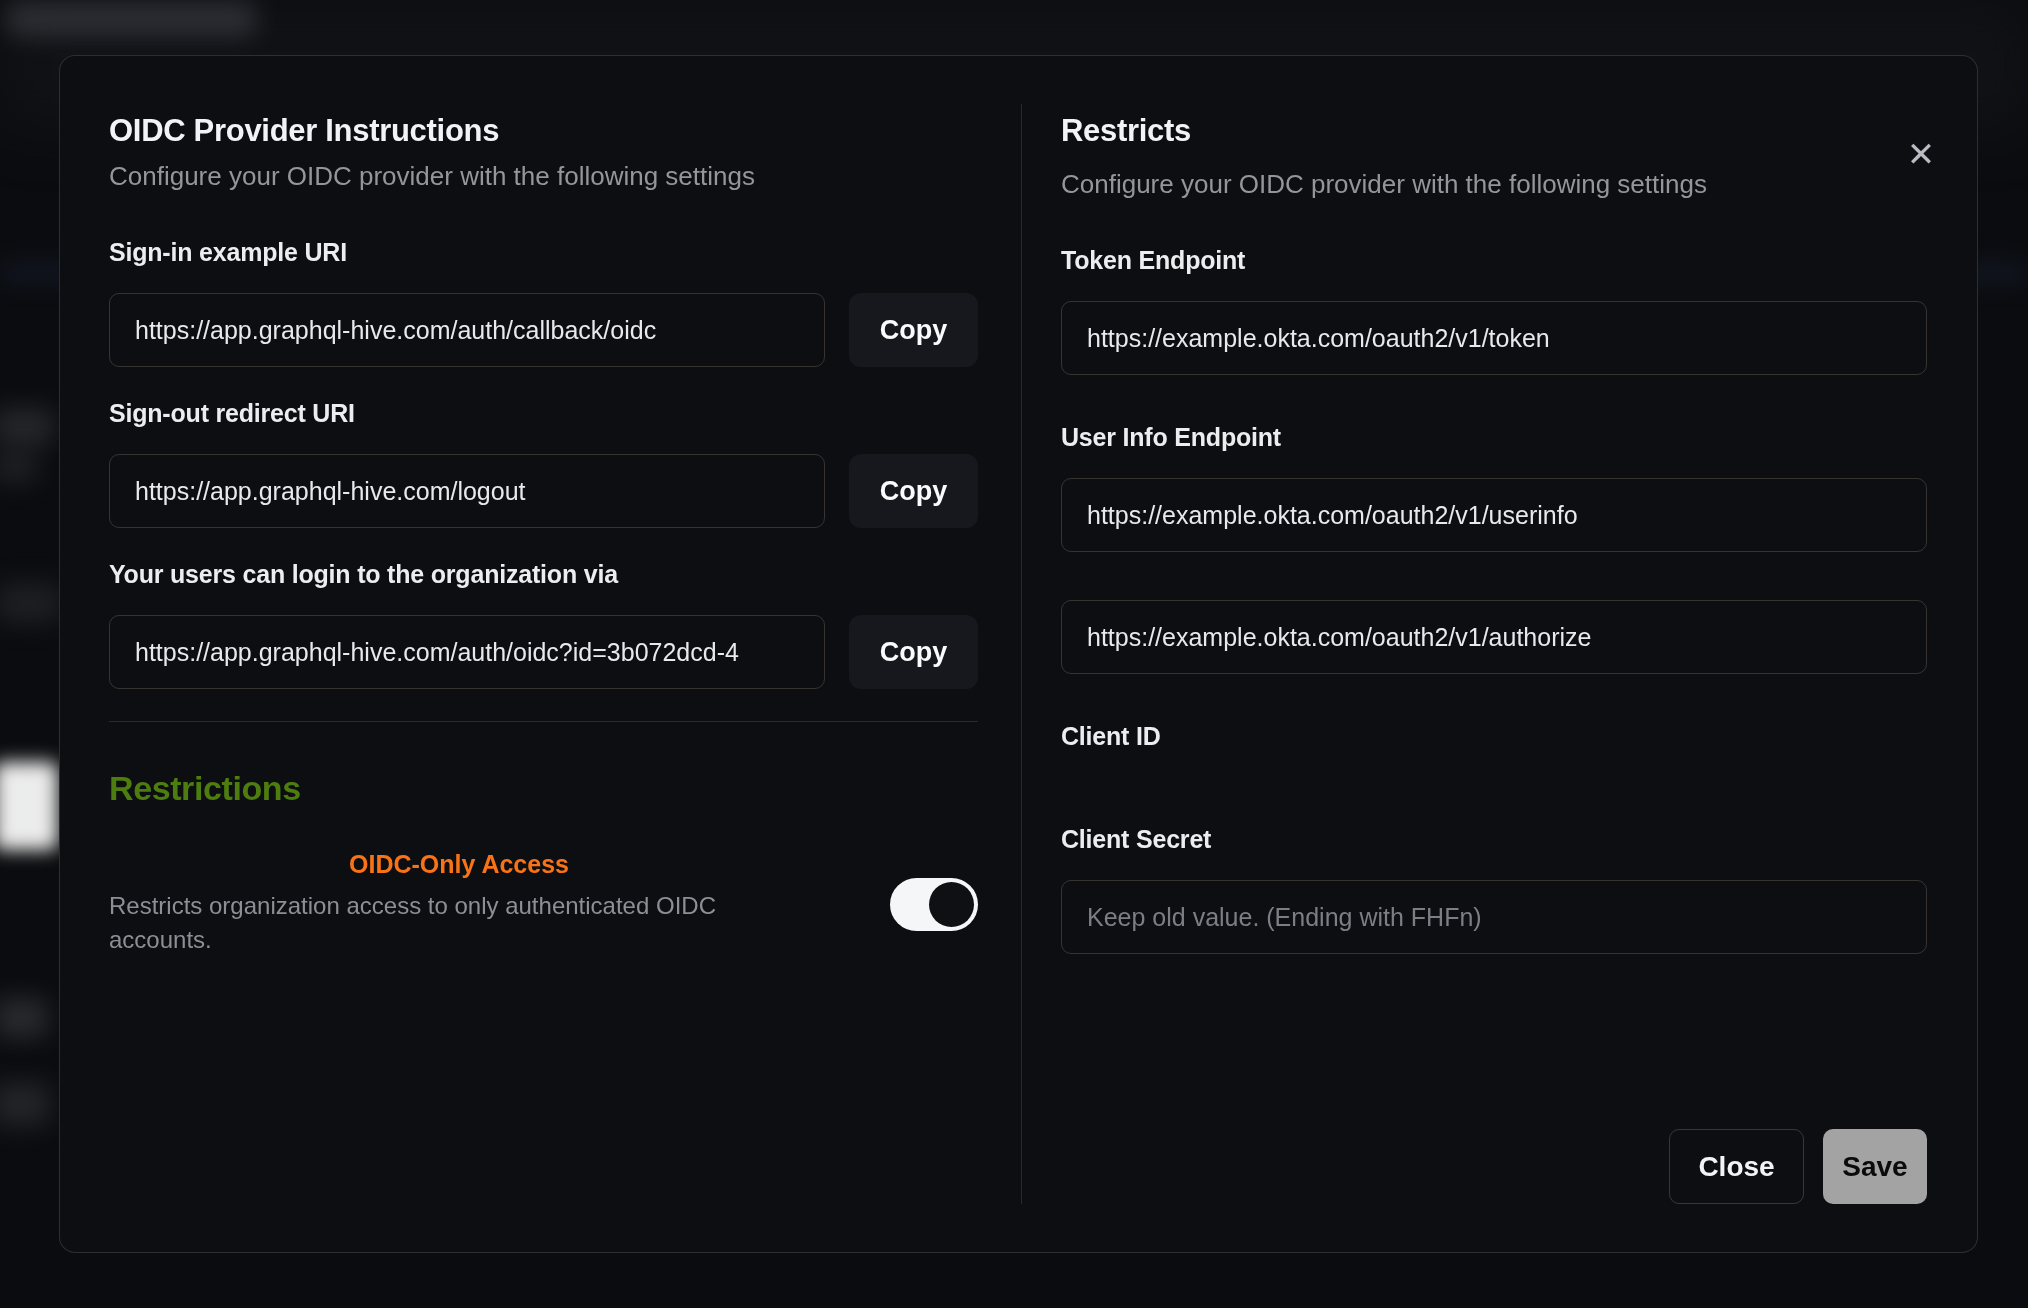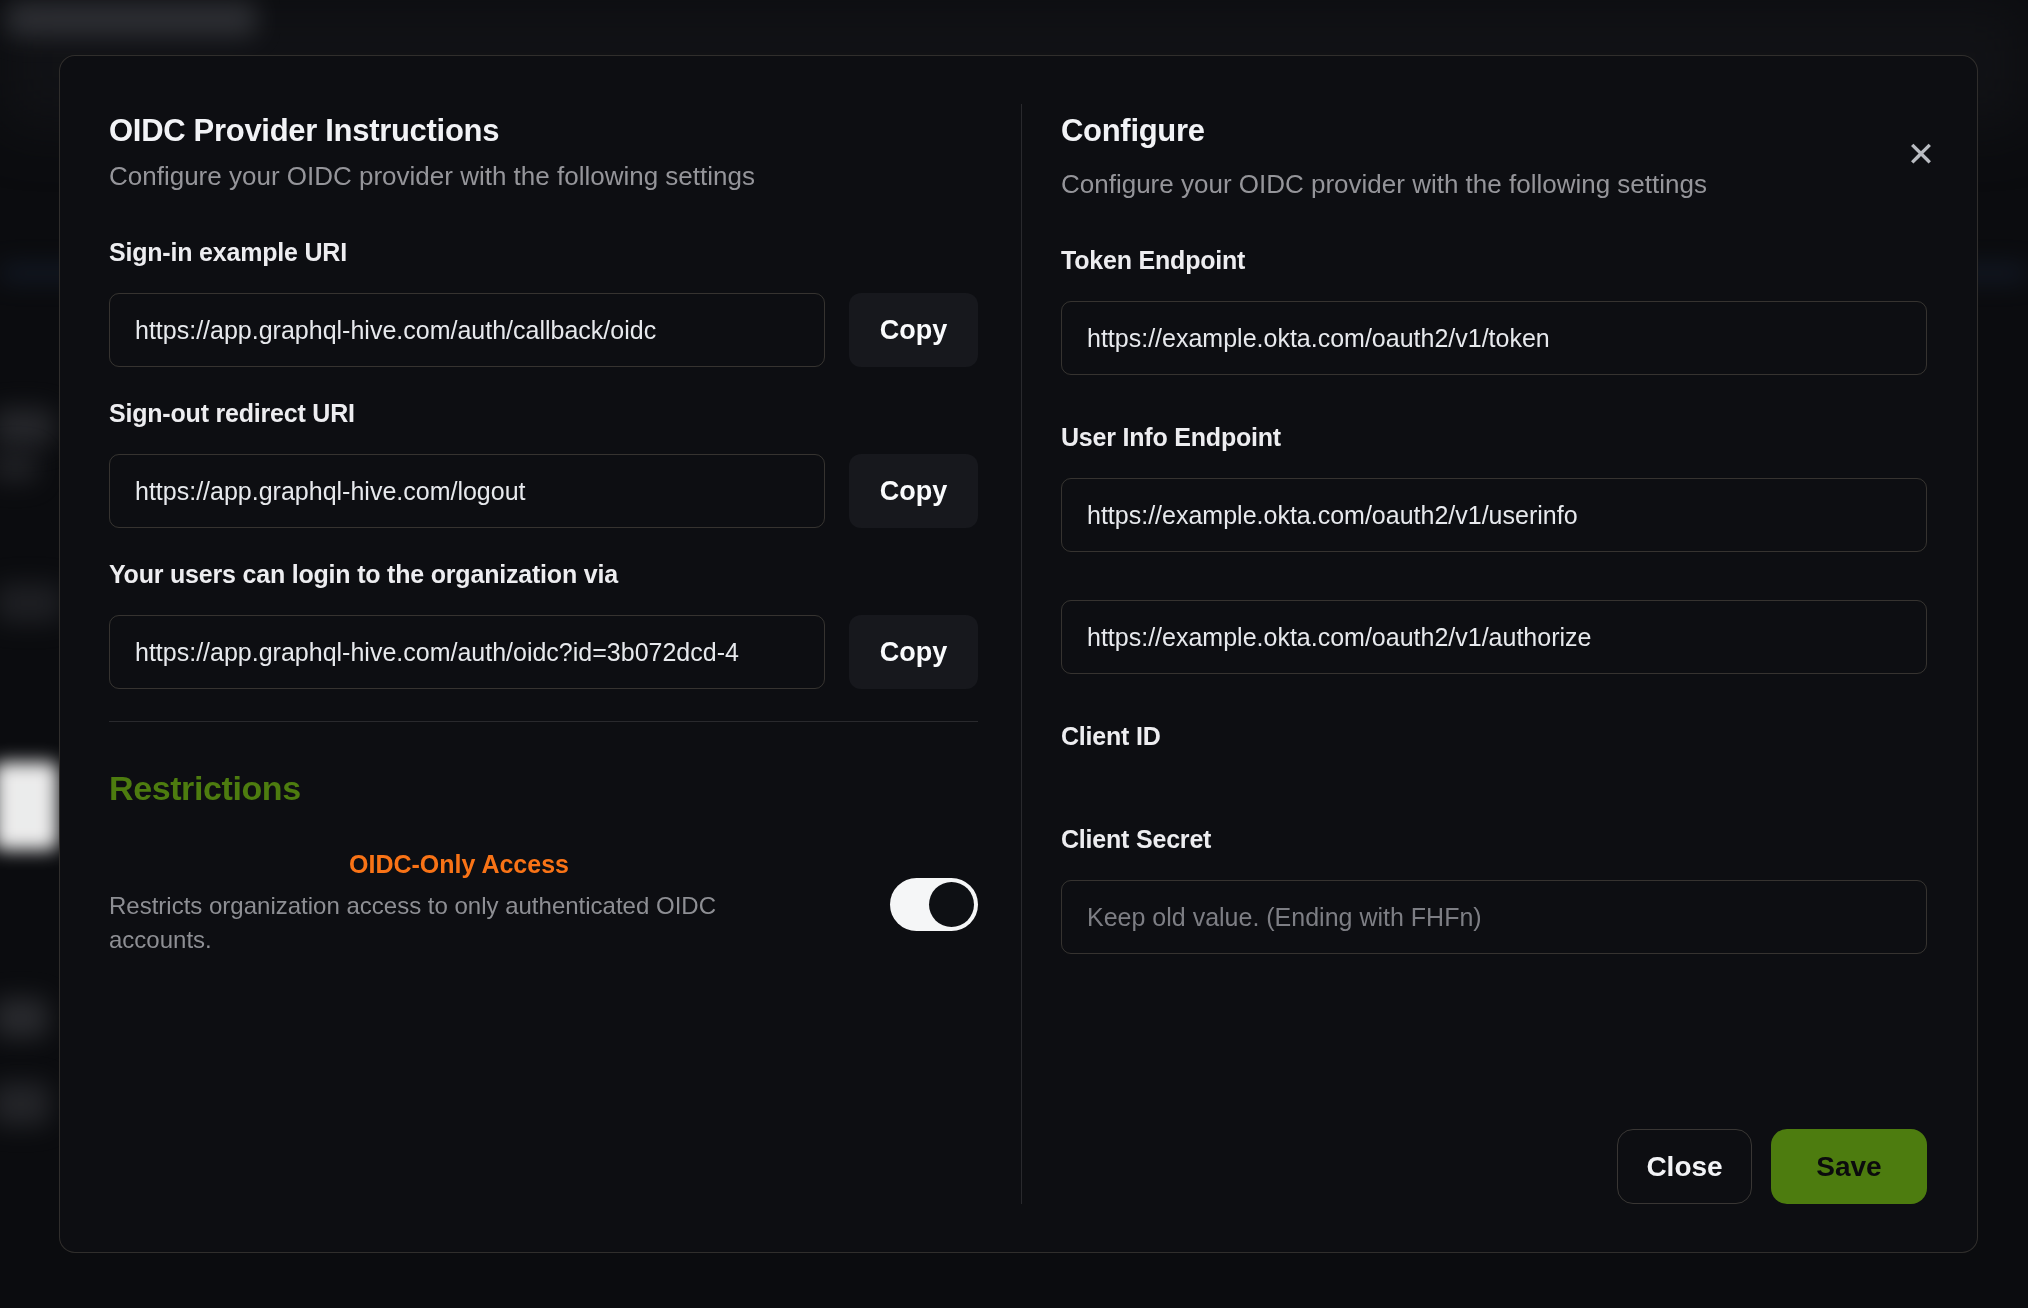--- a/index.html
+++ b/index.html
@@ -110,33 +110,33 @@
     position: absolute; top: 4px; right: 4px;
     width: 45px; height: 45px; border-radius: 50%;
     background: #0e1014;
   }
 
   .right-field { margin-bottom: 48px; }
   .right-field .text-input { width: 100%; }
 
   .actions { margin-top: auto; display: flex; justify-content: flex-end; gap: 19px; }
   .btn {
-    height: 75px; border-radius: 16px;
+    height: 75px; border-radius: 10px;
     font-size: 28px; font-weight: 600;
     font-family: "Liberation Sans", sans-serif;
     cursor: pointer;
   }
   .btn-close {
     width: 135px;
     background: transparent; color: #f2f3f6;
     border: 1px solid rgba(130, 122, 108, 0.38);
   }
   .btn-save {
-    width: 156px;
-    background: #4d7c0f; color: #0b0b0d; border: none;
+    width: 104px;
+    background: #a3a3a3; color: #0b0b0d; border: none;
   }
 </style>
 </head>
 <body>
 
 <div class="smudge sm-topband"></div>
 <div class="smudge sm-topleft"></div>
 <div class="smudge sm-navyband"></div>
 <div class="smudge sm-l1"></div>
 <div class="smudge sm-l2"></div>
@@ -184,21 +184,21 @@
       </div>
       <div class="toggle">
         <div class="thumb"></div>
       </div>
     </div>
   </div>
 
   <div class="v-divider"></div>
 
   <div class="col-right">
-    <h2 class="section-title">Configure</h2>
+    <h2 class="section-title">Restricts</h2>
     <p class="section-subtitle">Configure your OIDC provider with the following settings</p>
 
     <div class="right-field">
       <label class="field-label">Token Endpoint</label>
       <input class="text-input" type="text" value="https://example.okta.com/oauth2/v1/token" style="">
     </div>
 
     <div class="right-field">
       <label class="field-label">User Info Endpoint</label>
       <input class="text-input" type="text" value="https://example.okta.com/oauth2/v1/userinfo" style="">

